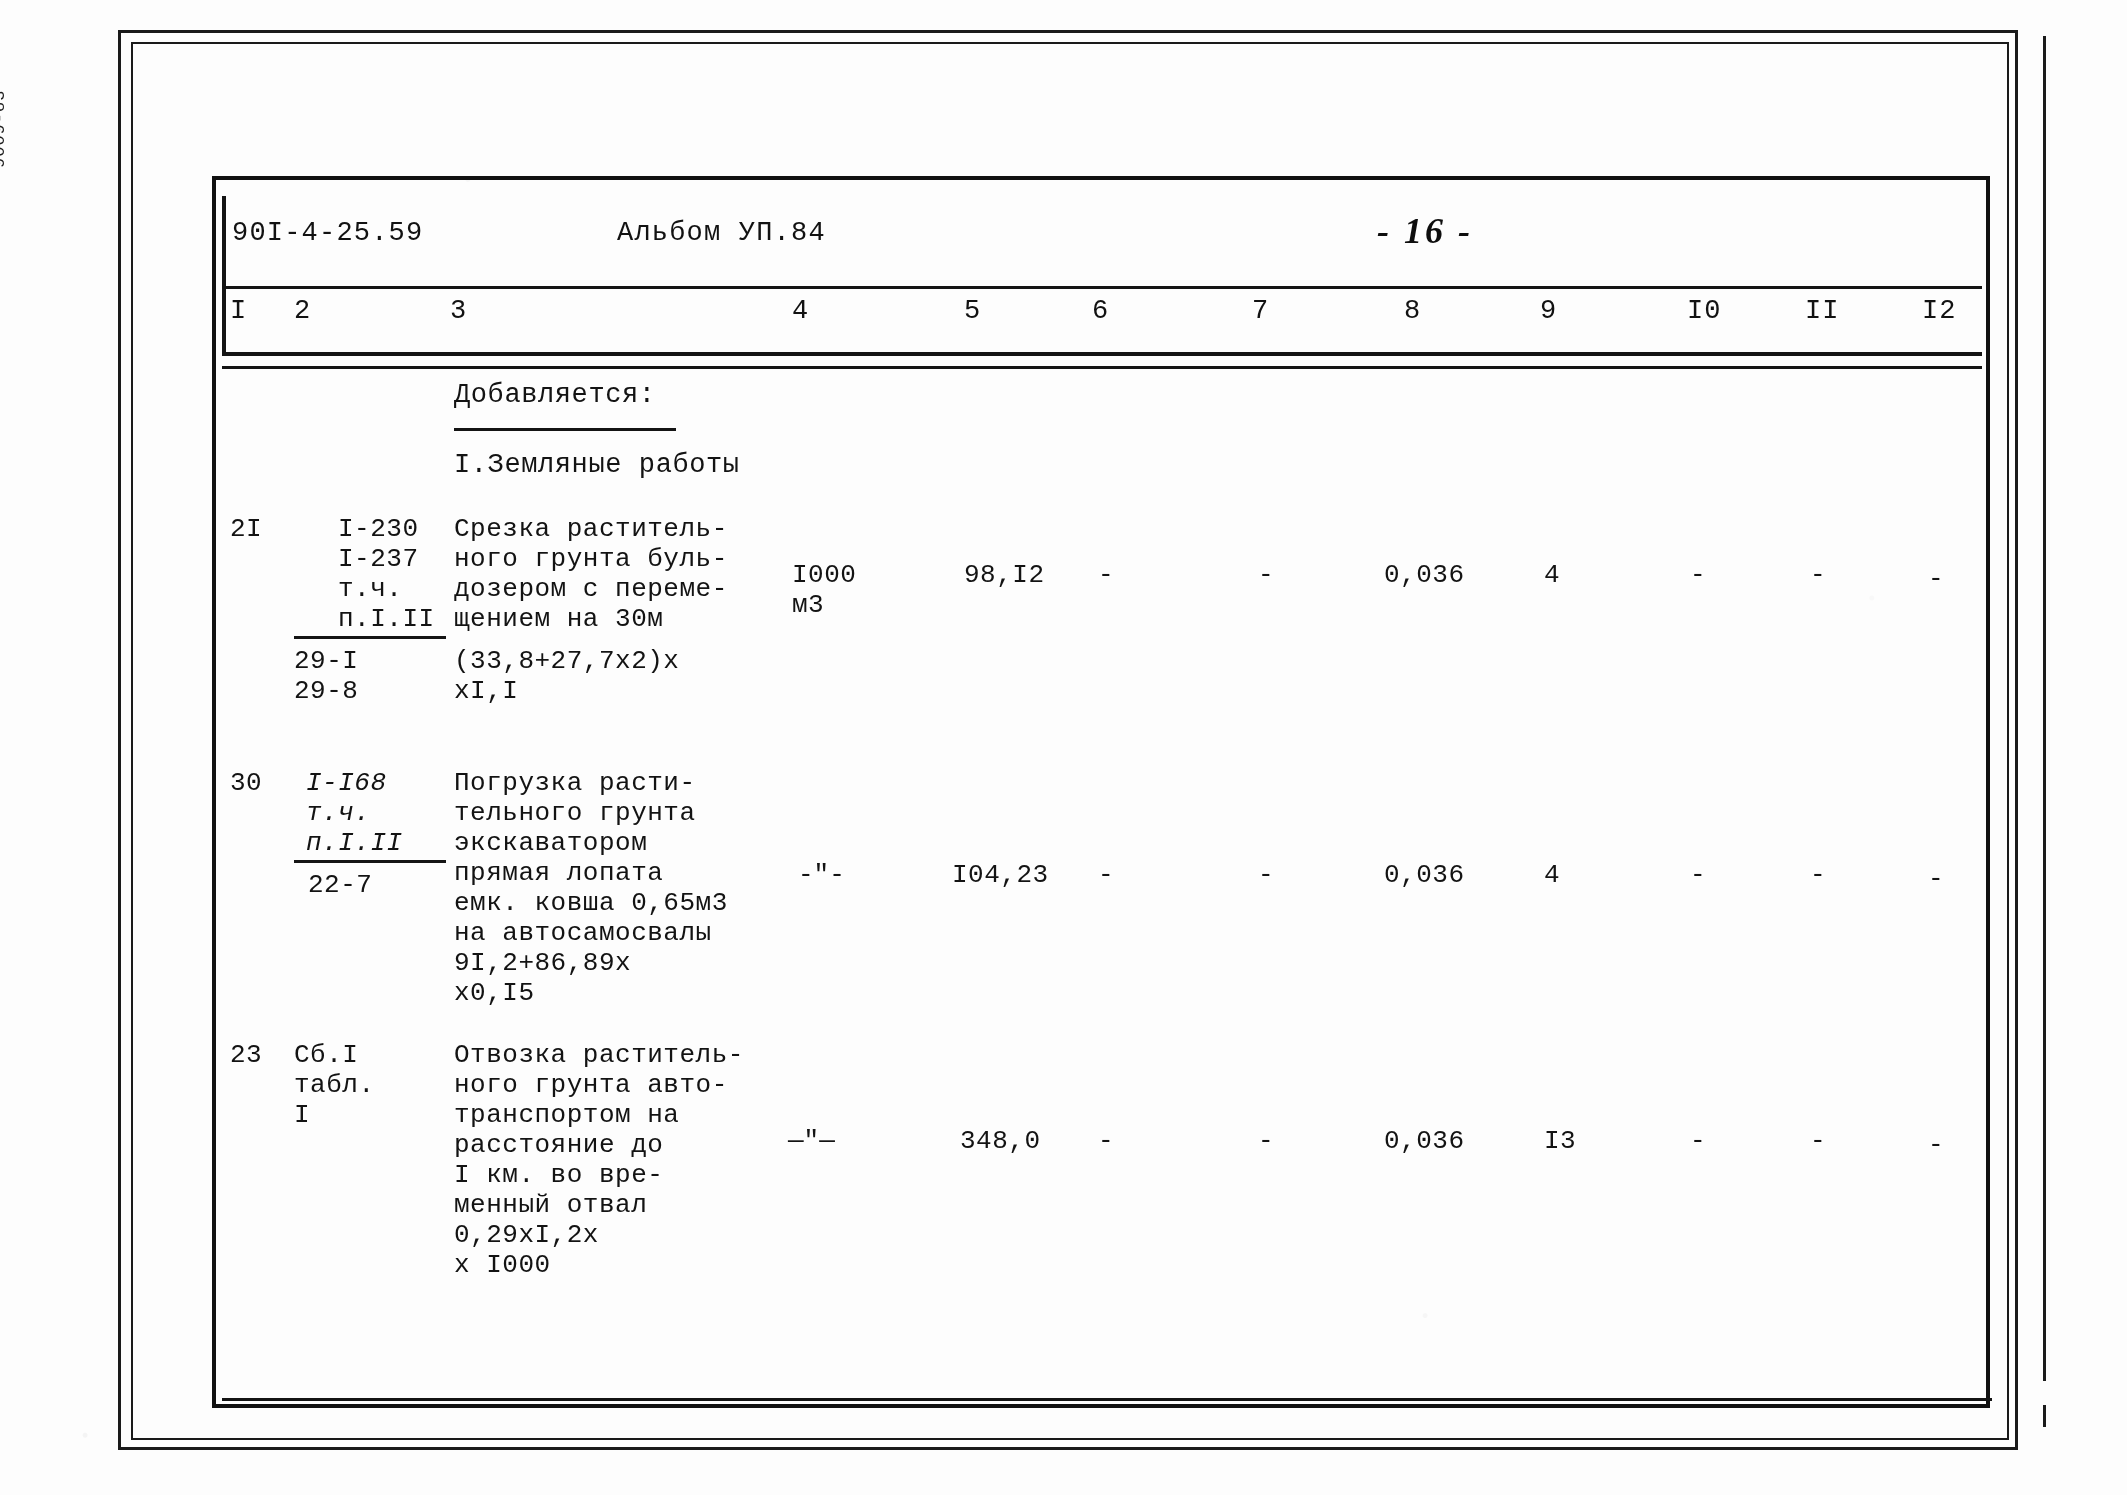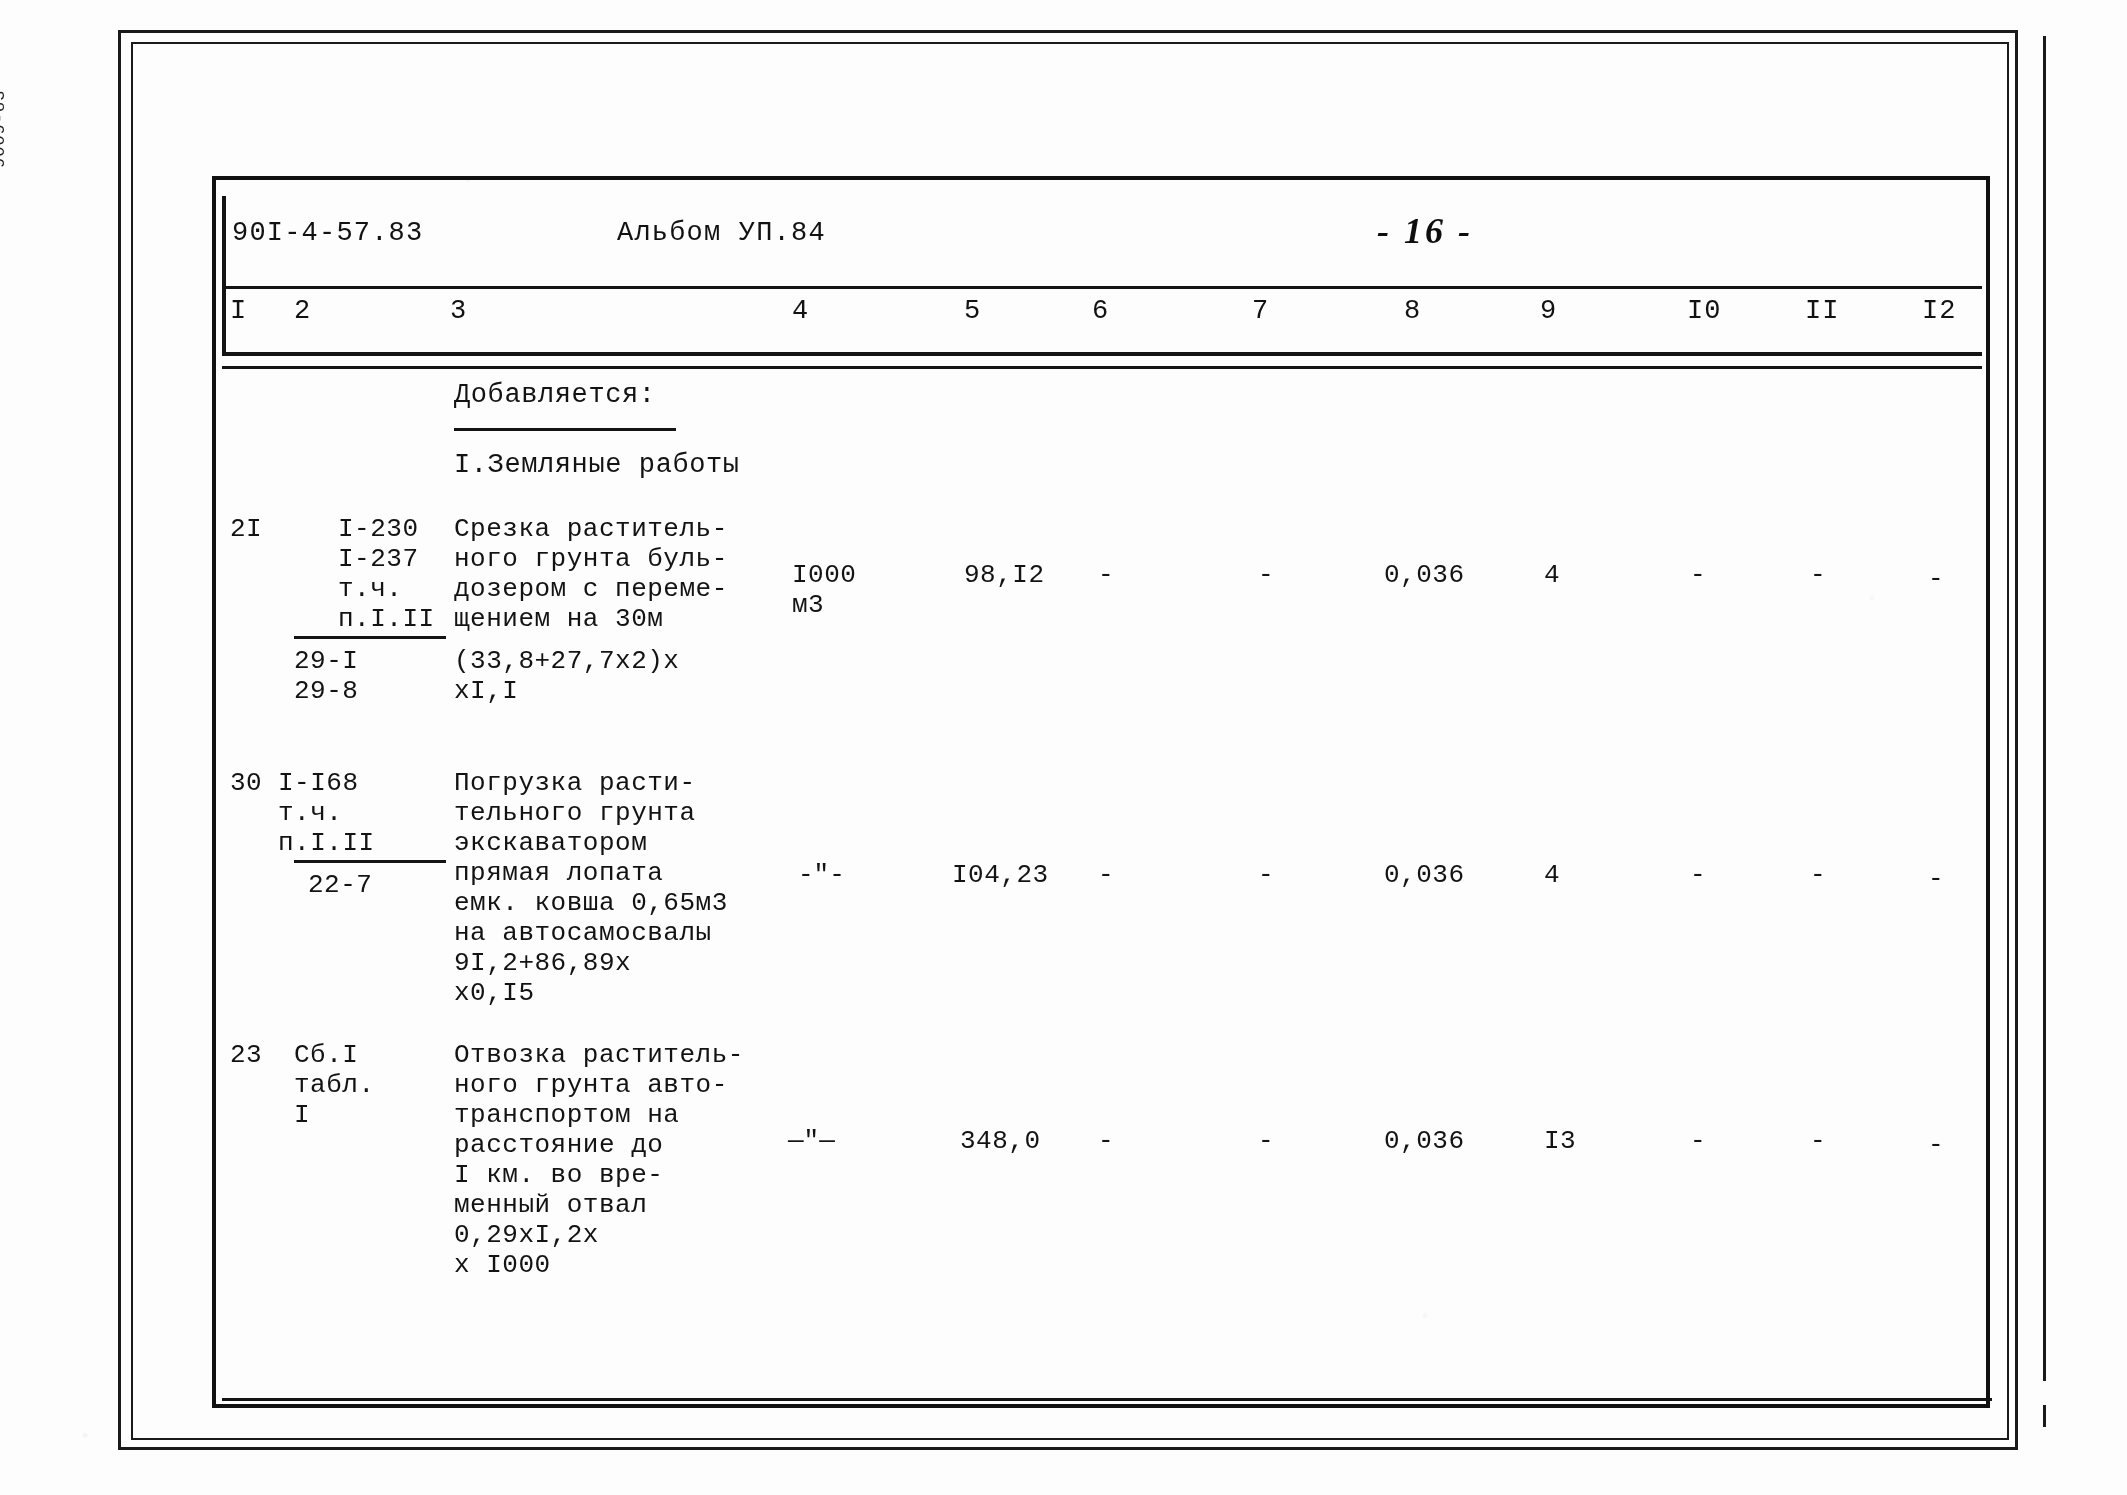--- a/index.html
+++ b/index.html
@@ -216,21 +216,21 @@
   <div class="margin-code">9009-83</div>
 
   <div class="scan-edge-rule"></div>
   <div class="scan-edge-rule bottom-tick"></div>
 
   <div class="outer-frame"></div>
   <div class="outer-frame f2"></div>
   <div class="inner-frame"></div>
 
   <div class="doc-header">
-    <div class="hdr-code">90I-4-57.83</div>
+    <div class="hdr-code">90I-4-25.59</div>
     <div class="hdr-album">Альбом УП.84</div>
     <div class="hdr-page">- 16 -</div>
   </div>
 
   <div class="rule r-thin" style="left:222px; top:286px; width:1760px;"></div>
 
   <div class="colnum-row">
     <span class="colnum" style="left:8px;">I</span>
     <span class="colnum" style="left:72px;">2</span>
     <span class="colnum" style="left:228px;">3</span>
@@ -293,21 +293,21 @@
       <div class="cell dash" style="left:1468px; top:182px;">-</div>
 
       <div class="cell dash" style="left:1588px; top:182px;">-</div>
 
       <div class="cell dash" style="left:1706px; top:186px;">-</div>
     </div>
 
     <div>
       <div class="cell num" style="left:8px; top:390px;">30</div>
 
-      <div class="cell" style="left:56px; top:390px;">I-I68
+      <div class="cell" style="left:84px; top:390px;font-style:italic;">I-I68
 т.ч.
 п.I.II</div>
 
       <div class="frac-bar" style="left:72px; top:482px; width:152px;"></div>
 
       <div class="cell" style="left:86px; top:492px;">22-7</div>
 
       <div class="cell" style="left:232px; top:390px; width:330px;">Погрузка расти-
 тельного грунта
 экскаватором

